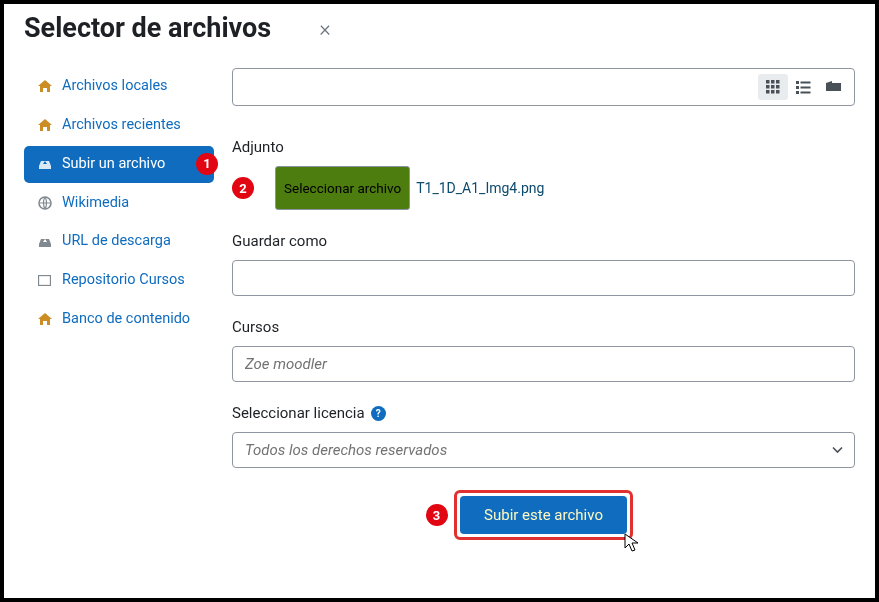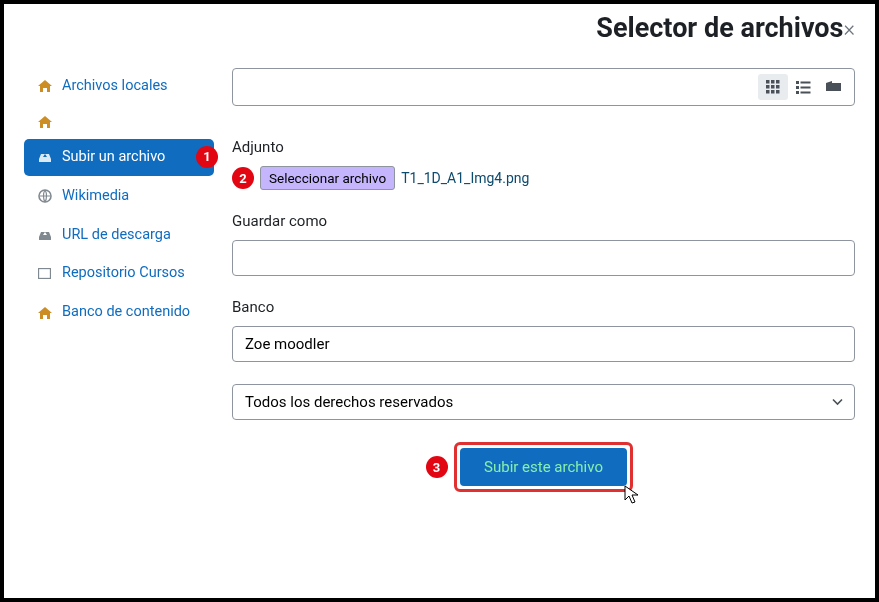--- a/index.html
+++ b/index.html
@@ -1,41 +1,41 @@
 <!DOCTYPE html>
 <html><head>
 <meta charset="utf-8">
 <style>
   * { box-sizing: border-box; margin: 0; padding: 0; }
   body { font-family: -apple-system, "Segoe UI", Roboto, Arial, sans-serif; background: #fff; }
   .frame { border: 4px solid #000; width: 879px; height: 602px; position: relative; background: #fff; }
   .inner { padding: 0; height: 100%; display: flex; flex-direction: column; }
-  .header-row { display: flex; align-items: center; justify-content: flex-end; padding: 8px 20px 4px 20px; }
+  .header-row { display: flex; align-items: center; justify-content: flex-start; padding: 8px 20px 4px 20px; gap: 48px; }
   .title { font-size: 27px; font-weight: 700; color: #1d2125; }
   .close { font-size: 22px; color: #6c757d; cursor: pointer; font-weight: 300; }
   .body { display: flex; flex: 1; padding: 20px 20px 0 20px; gap: 18px; }
   .sidebar { width: 190px; flex-shrink: 0; }
   .nav-item { display: flex; align-items: center; gap: 8px; padding: 9px 14px; font-size: 14.5px; color: #0f6cbf; border-radius: 5px; cursor: pointer; margin-bottom: 2px; line-height: 1.3; position: relative; }
   .nav-item.active { background: #0f6cbf; color: #fff; }
   .nav-item .icon { width: 16px; flex-shrink: 0; font-size: 13px; opacity: 0.85; }
   .main { flex: 1; position: relative; }
   .toolbar-box { border: 1px solid #8f959e; border-radius: 4px; height: 38px; display: flex; align-items: center; justify-content: flex-end; padding: 0 6px; margin-bottom: 32px; }
   .view-btn { width: 30px; height: 26px; display: flex; align-items: center; justify-content: center; color: #495057; cursor: pointer; border-radius: 3px; }
   .view-btn.active { background: #e9ecef; }
   .form-label { font-size: 15px; color: #1d2125; margin-bottom: 10px; display: flex; align-items: center; gap: 6px; text-align: center; }
   .file-row { display: flex; align-items: center; gap: 6px; margin-bottom: 22px; position: relative; }
-  .file-btn { background: #c4b5fd; border: 1px solid #8f959e; border-radius: 3px; padding: 3px 8px; font-size: 13.5px; cursor: pointer; font-family: inherit; }
+  .file-btn { background: #4d7c0f; border: 1px solid #8f959e; border-radius: 3px; padding: 13px 8px; font-size: 13.5px; cursor: pointer; font-family: inherit; margin-left: 15px; }
   .file-name { font-size: 14px; color: #0c4a6e; }
-  .text-input, .select-input { width: 100%; border: 1px solid #8f959e; border-radius: 4px; padding: 8px 12px; font-size: 15px; color: #000000; font-family: inherit; background: #fff; }
+  .text-input, .select-input { width: 100%; border: 1px solid #8f959e; border-radius: 4px; padding: 8px 12px; font-size: 15px; color: #737373; font-family: inherit; background: #fff; font-style: italic; }
   .select-wrap { position: relative; }
   .select-caret { position: absolute; right: 12px; top: 50%; transform: translateY(-50%); pointer-events: none; color: #495057; }
   .fg { margin-bottom: 22px; }
   .submit-row { text-align: center; margin-top: 18px; position: relative; }
   .submit-wrap { display: inline-block; position: relative; border: 3px solid #e03030; border-radius: 6px; padding: 3px; }
-  .submit-btn { background: #0f6cbf; color: #86efac; border: none; border-radius: 4px; padding: 10px 24px; font-size: 15px; cursor: pointer; font-family: inherit; }
+  .submit-btn { background: #0f6cbf; color: #fef9c3; border: none; border-radius: 4px; padding: 10px 24px; font-size: 15px; cursor: pointer; font-family: inherit; }
   .help-icon { display: inline-flex; width: 15px; height: 15px; border-radius: 50%; background: #0f6cbf; color: #fff; font-size: 10px; font-weight: 700; align-items: center; justify-content: center; }
   .ann { position: absolute; width: 22px; height: 22px; border-radius: 50%; background: #e20613; color: #fff; font-size: 13px; font-weight: 700; display: flex; align-items: center; justify-content: center; z-index: 5; }
   .cursor { position: absolute; bottom: -16px; right: -10px; font-size: 18px; color: #000; z-index: 6; pointer-events: none; }
   svg { display: block; }
 </style>
 </head>
 <body>
 
 <div class="frame">
 <div class="inner">
@@ -55,20 +55,21 @@
         </span>
         <span>Archivos locales</span>
       </div>
 
       <div class="nav-item">
         <span class="icon" style="color:#c47a00">
           <svg width="14" height="12" viewBox="0 0 14 12">
                 <path fill="currentColor" d="M7 0 0 6h2v6h3V8h4v4h3V6h2z"></path>
               </svg>
         </span>
+        <span>Archivos recientes</span>
       </div>
 
       <div class="nav-item active">
         <span class="icon" style="color:#fff">
           <svg width="14" height="12" viewBox="0 0 14 12">
                 <path fill="currentColor" d="M1 8l2-5h8l2 5v3H1zM5 6h4L7 3z"></path>
               </svg>
         </span>
         <span>Subir un archivo</span>
         <span class="ann" style="right:-4px; top:50%; transform:translateY(-50%)">1</span>
@@ -154,25 +155,29 @@
           <span class="file-name">T1_1D_A1_Img4.png</span>
         </div>
       </div>
 
       <div class="fg">
         <div class="form-label">Guardar como</div>
         <input class="text-input" value="" style="">
       </div>
 
       <div class="fg">
-        <div class="form-label">Banco</div>
+        <div class="form-label">Cursos</div>
         <input class="text-input" value="Zoe moodler" style="">
       </div>
 
       <div class="fg">
+        <div class="form-label">
+          <span>Seleccionar licencia</span>
+          <span class="help-icon">?</span>
+        </div>
         <div class="select-wrap">
           <input class="text-input" readonly="" style="padding-right: 50px;" value="Todos los derechos reservados">
           <span class="select-caret">
             <svg width="11" height="7" viewBox="0 0 11 7">
                   <path d="M1 1l4.5 4.5L10 1" fill="none" stroke="currentColor" stroke-width="1.6"></path>
                 </svg>
           </span>
         </div>
       </div>
 

